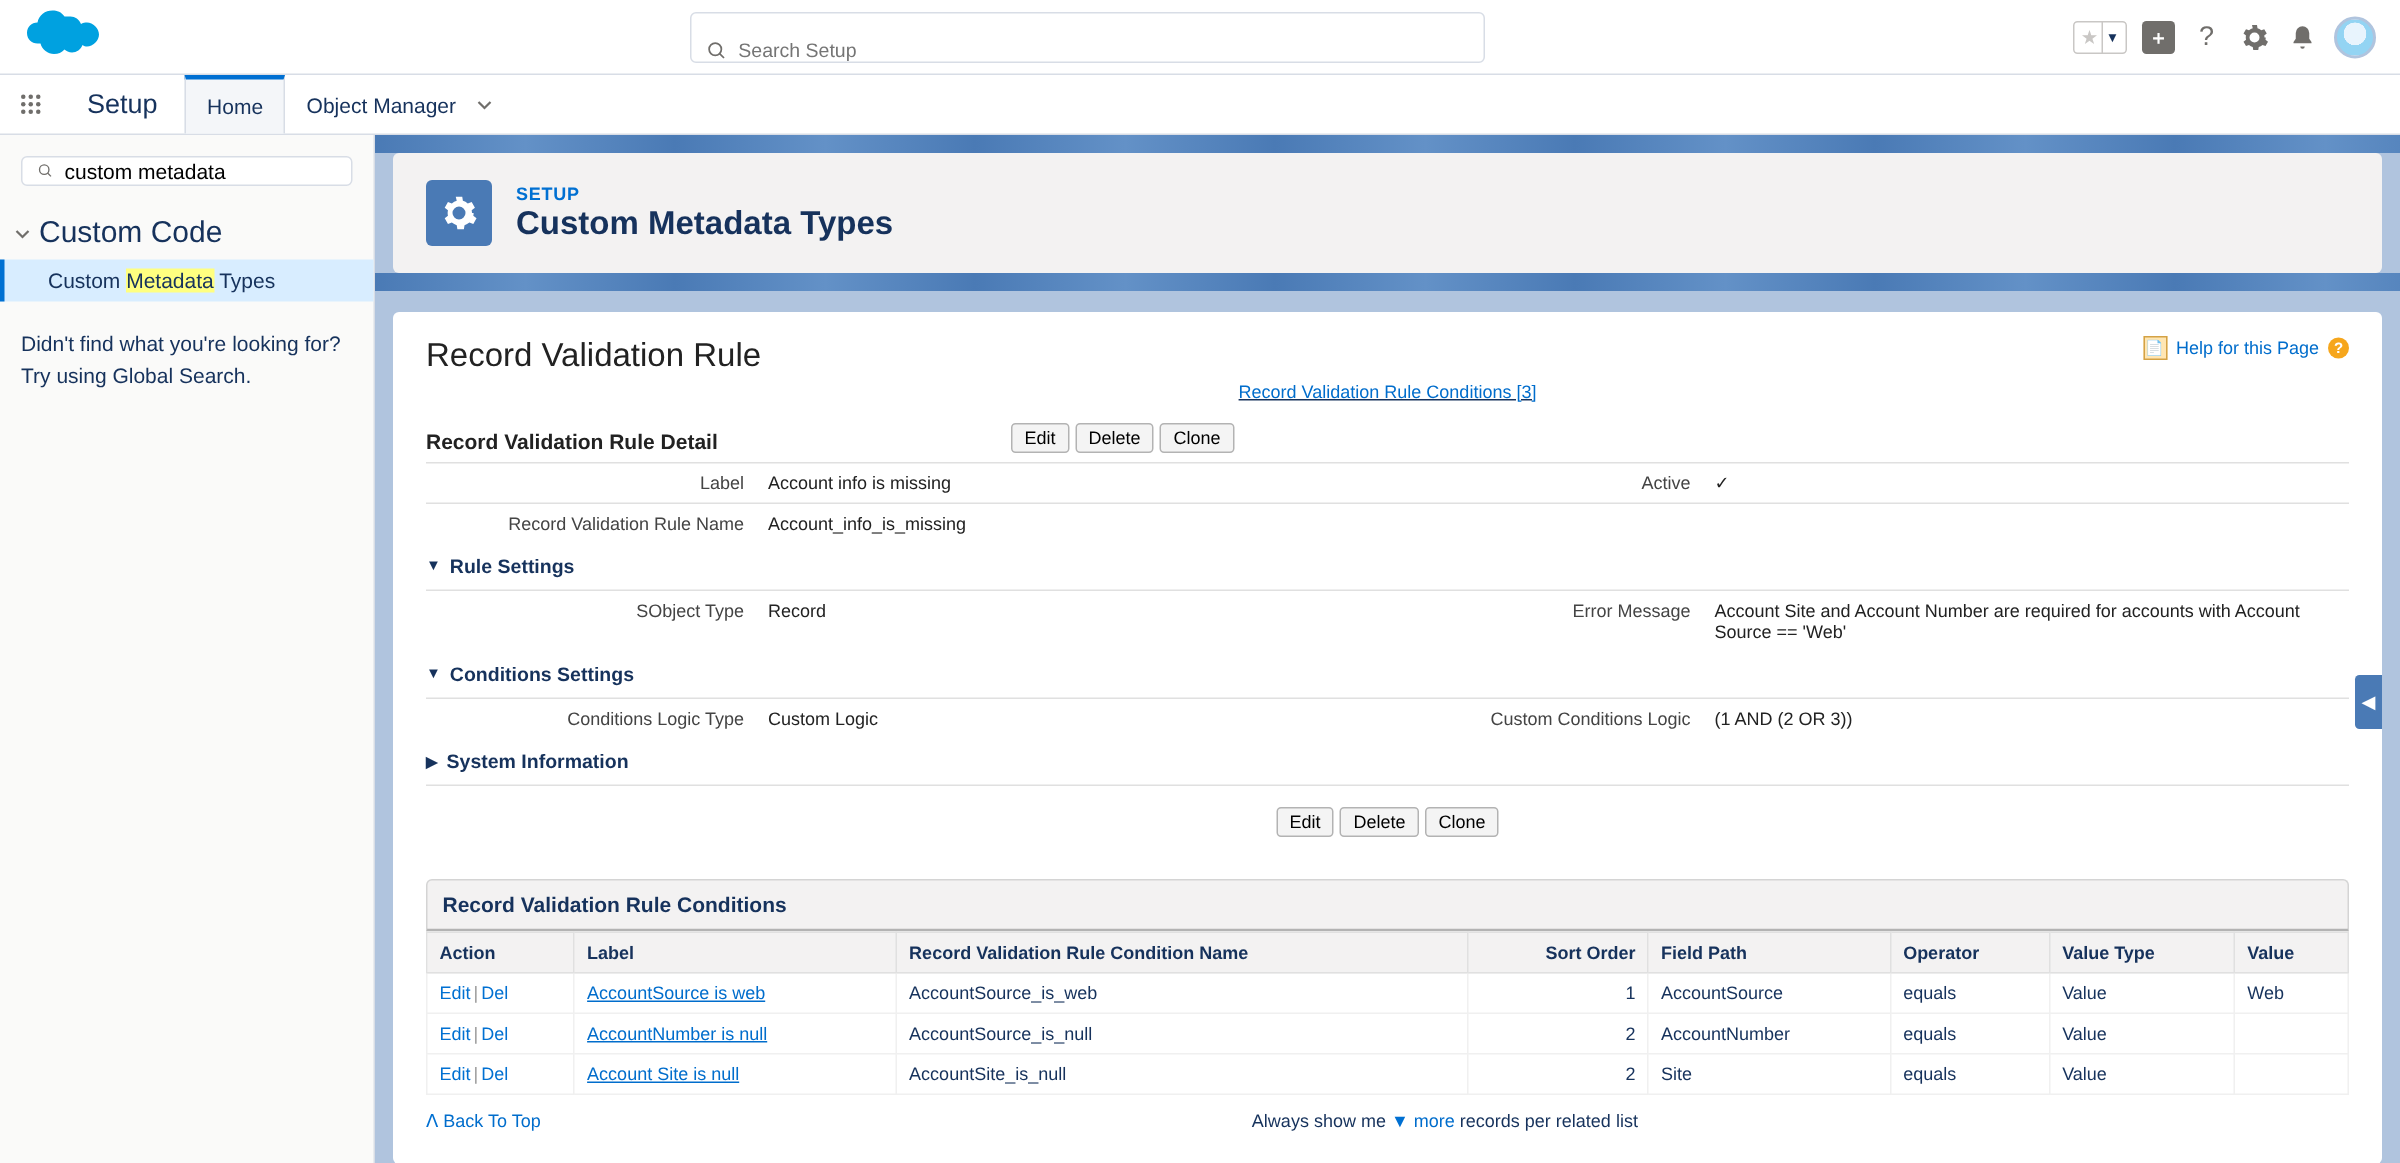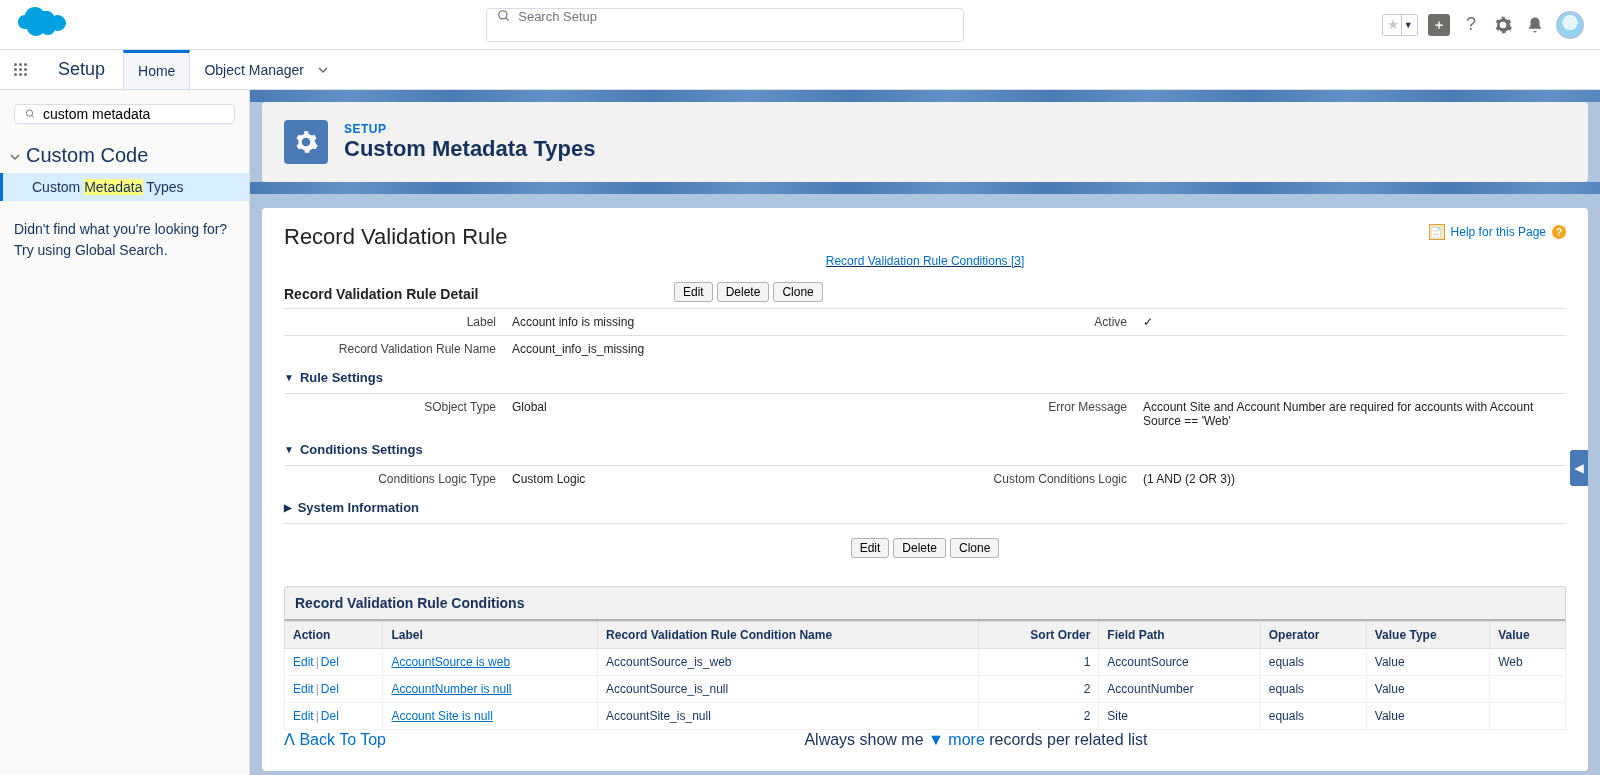--- a/index.html
+++ b/index.html
@@ -4,21 +4,21 @@
 <style>
 * { box-sizing: border-box; margin: 0; padding: 0; }
 body { font-family: -apple-system, BlinkMacSystemFont, "Segoe UI", sans-serif; font-size: 13px; color: #16325c; background: #fff; width: 1600px; }
 a { color: #006dcc; text-decoration: none; }
 
 
 .global-header { height: 50px; border-bottom: 1px solid #d8dde6; display: flex; align-items: center; padding: 0 16px; justify-content: space-between; background: #fff; }
 .gh-left { display: flex; align-items: center; gap: 12px; }
 .cloud-logo svg { width: 52px; height: 36px; }
 .gh-center { flex: 1; display: flex; justify-content: center; }
-.global-search { width: 478px; height: 34px; border: 1px solid #d8dde6; border-radius: 4px; display: flex; align-items: flex-start; padding: 0 10px; color: #706e6b; background: #fff; }
+.global-search { width: 530px; height: 34px; border: 1px solid #d8dde6; border-radius: 4px; display: flex; align-items: flex-end; padding: 0 10px; color: #706e6b; background: #fff; }
 .global-search input { border: none; outline: none; flex: 1; font-size: 13px; color: #706e6b; background: transparent; }
 .gh-right { display: flex; align-items: center; gap: 10px; }
 .gh-icon { width: 22px; height: 22px; display: inline-flex; align-items: center; justify-content: center; color: #706e6b; cursor: pointer; }
 .fav-box { border: 1px solid #c9c7c5; border-radius: 3px; width: 36px; height: 22px; display: flex; align-items: center; justify-content: center; }
 .fav-box .divider { width: 1px; height: 22px; background: #c9c7c5; margin: 0 2px; }
 .plus-square { width: 22px; height: 22px; background: #706e6b; border-radius: 3px; color: #fff; display: flex; align-items: center; justify-content: center; font-weight: bold; }
 .avatar { width: 28px; height: 28px; border-radius: 50%; background: radial-gradient(circle at 50% 40%, #e8f4fd 40%, #93d4f3 41%); border: 2px solid #b0c4de; }
 
 
 .context-bar { height: 40px; border-bottom: 1px solid #d8dde6; display: flex; align-items: stretch; }
@@ -79,21 +79,21 @@
 .related-section { margin-top: 28px; }
 .related-head { border: 1px solid #d4d4d4; border-bottom: 2px solid #b3b3b3; background: #f3f2f2; padding: 8px 10px; font-size: 14px; font-weight: bold; border-radius: 4px 4px 0 0; }
 .related-table { width: 100%; border-collapse: collapse; font-size: 12px; }
 .related-table th { background: #f3f2f2; text-align: left; padding: 6px 8px; border: 1px solid #e0e0e0; font-weight: bold; }
 .related-table td { padding: 6px 8px; border: 1px solid #f0f0f0; }
 .related-table td.r { text-align: right; }
 .act-link { color: #0070d2; }
 .sep { color: #999; margin: 0 2px; }
 .u { text-decoration: underline; }
 
-.footer-row { display: flex; align-items: center; font-size: 16px; }
+.footer-row { display: flex; align-items: center; margin-top: 10px; font-size: 12px; }
 .footer-row .left { }
 .footer-row .center { flex: 1; text-align: center; }
 .tri-blue { color: #0070d2; }
 
 .panel-arrow { position: absolute; right: 12px; top: 360px; width: 18px; height: 36px; background: #4a7ab5; border-radius: 3px 0 0 3px; display: flex; align-items: center; justify-content: center; color: #fff; cursor: pointer; font-size: 12px; }
 
 .chev-svg { width: 10px; height: 10px; }
 </style>
 </head>
 <body>
@@ -246,21 +246,21 @@
         <div></div>
           <div></div>
       </div>
 
       <div class="collapse-head">
         <span class="tri">▼</span>
         <span>Rule Settings</span>
       </div>
       <div class="field-grid">
         <div class="fld-label">SObject Type</div>
-        <div class="fld-val">Global</div>
+        <div class="fld-val">Record</div>
         <div class="fld-label">Error Message</div>
         <div class="fld-val">Account Site and Account Number are required for accounts with Account Source == 'Web'</div>
       </div>
 
       <div class="collapse-head">
         <span class="tri">▼</span>
         <span>Conditions Settings</span>
       </div>
       <div class="field-grid">
         <div class="fld-label">Conditions Logic Type</div>

